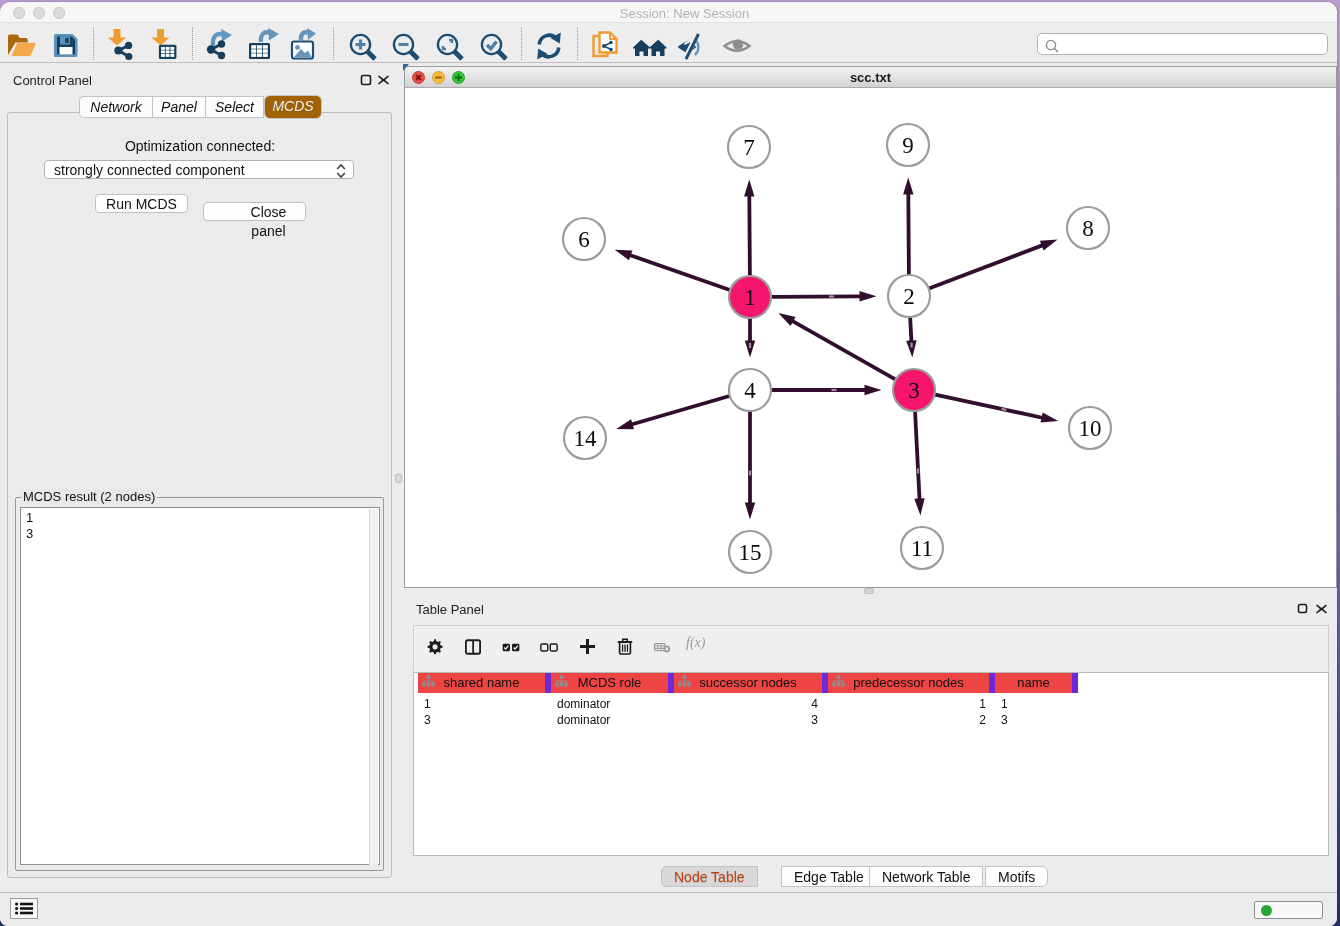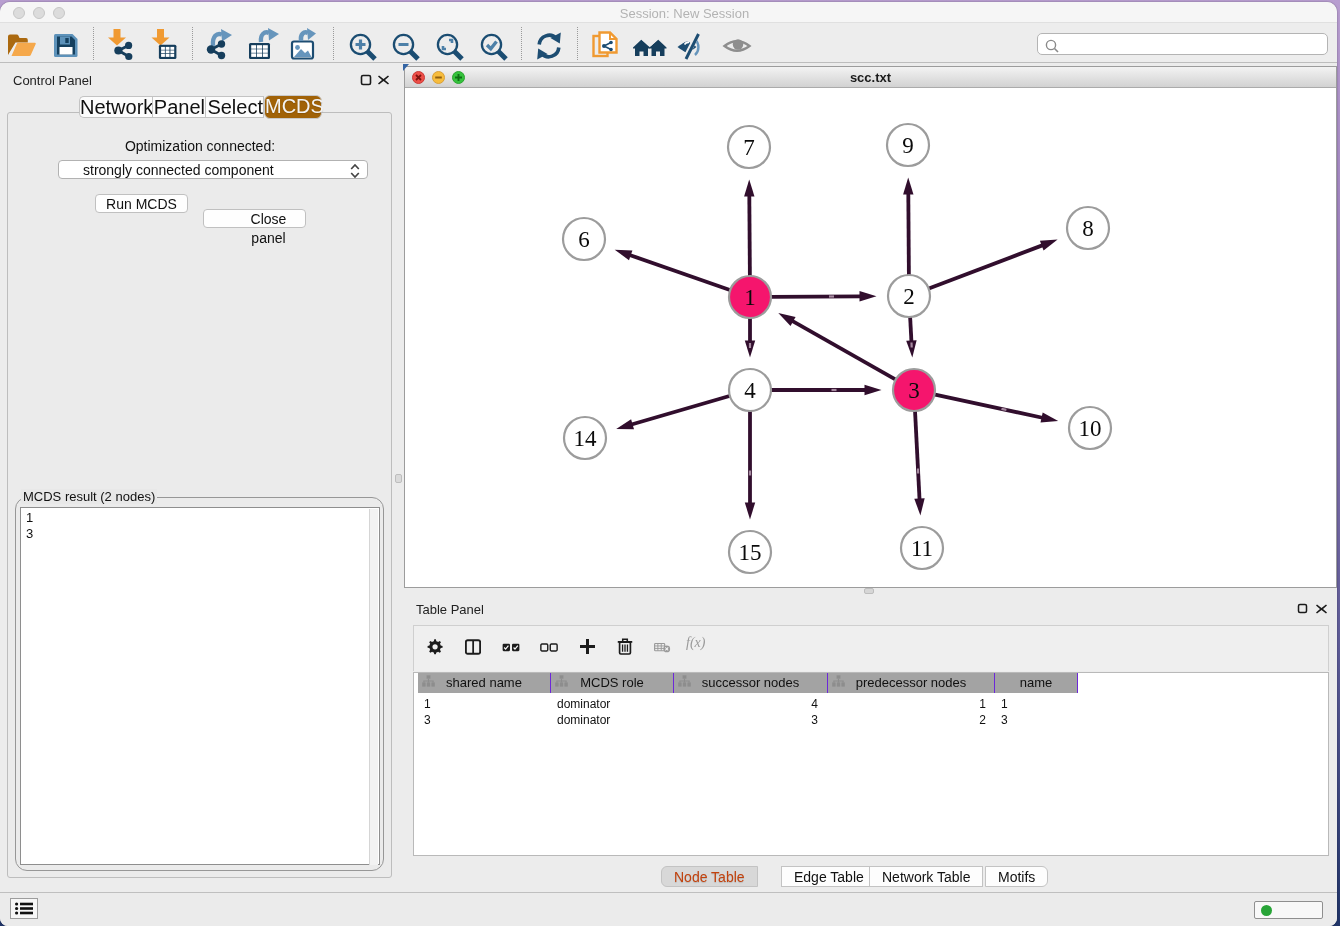--- a/index.html
+++ b/index.html
@@ -12,43 +12,43 @@
 .tl { position:absolute; top:5px; width:12px; height:12px; border-radius:50%; background:#dcdcdc; border:1px solid #c6c6c6; }
 #wintitle { position:absolute; top:4px; left:16px; width:100%; text-align:center; font-size:13px; color:#b3b3b3; }
 
 #toolbar { position:absolute; left:0; top:21px; width:100%; height:40px; background:#ededed; border-bottom:1px solid #bdbdbd; }
 .tsep { position:absolute; top:4px; height:33px; width:0; border-left:1px dotted #9a9a9a; }
 #searchbox { position:absolute; left:1037px; top:31px; width:291px; height:22px; background:#fff; border:1px solid #b4b4b4; border-radius:5px; }
 
 #cp-title { position:absolute; left:13px; top:71px; font-size:13px; color:#222; }
 #cp-panel { position:absolute; left:7px; top:110px; width:385px; height:766px; background:#ebebeb; border:1px solid #bdbdbd; border-radius:3px; }
 .tabrow { position:absolute; display:flex; }
-.tab { height:22px; background:#fcfcfc; border:1px solid #c3c3c3; border-right:none; font-size:20px; color:#111; text-align:right; line-height:21px; }
+.tab { height:22px; background:#fcfcfc; border:1px solid #c3c3c3; border-right:none; font-size:14px; color:#111; text-align:center; line-height:21px;font-style:italic; }
 .tab.sel { background:#a16207; color:#f3f3f3; text-shadow:0 1px 1px rgba(0,0,0,.15); border:1px solid #c9c9c9; border-radius:6px; height:24px; margin-top:-1px; }
 .tab.first { border-radius:5px 0 0 5px; }
 .tab.last { border-right:1px solid #c3c3c3; }
 
 #optlabel { position:absolute; left:0; top:136px; width:400px; text-align:center; font-size:14px; color:#111; }
-#optsel { position:absolute; left:44px; top:158px; width:310px; height:19px; background:#fff; border:1px solid #b2b2b2; border-radius:4px; font-size:14px; color:#111; line-height:19px; padding-left:24px;margin-left:14px; }
+#optsel { position:absolute; left:44px; top:158px; width:310px; height:19px; background:#fff; border:1px solid #b2b2b2; border-radius:4px; font-size:14px; color:#111; line-height:19px; padding-left:9px; }
 .btn { position:absolute; height:19px; background:#fefefe; border:1px solid #c0c0c0; border-radius:4px; font-size:14px; color:#111; text-align:center; line-height:19px; }
 
-#mcdsfs { position:absolute; left:15px; top:495px; width:369px; height:374px; border:1px solid #979797; border-radius:12px; }
+#mcdsfs { position:absolute; left:15px; top:495px; width:369px; height:374px; border:1px solid #979797; border-radius:2px; }
 #mcdsfs legend, .legend { position:absolute; left:5px; top:-9px; background:#e8e8e8; padding:0 2px; font-size:13px; color:#111; }
 #mcdstxt { position:absolute; left:4px; top:9px; width:360px; height:358px; background:#fff; border:1px solid #8e8e8e; font-size:13px; color:#111; padding:2px 0 0 5px; line-height:16px; }
 
 #netwin { position:absolute; left:404px; top:64px; width:933px; height:522px; background:#fff; border:1px solid #9c9c9c; }
 #nettitle { position:absolute; left:0; top:0; width:100%; height:21px; background:linear-gradient(180deg,#f3f3f3,#d2d2d2); border-bottom:1px solid #ababab; }
 .light { position:absolute; top:4px; width:13px; height:13px; border-radius:50%; }
 #netname { position:absolute; top:3px; width:100%; text-align:center; font-size:13px; font-weight:bold; color:#1a1a1a; }
 #netcanvas { position:absolute; left:0; top:21px; width:931px; height:498px; background:#fff; }
 
 #tp-title { position:absolute; left:416px; top:600px; font-size:13px; color:#222; }
 #tp-toolbar { position:absolute; left:413px; top:623px; width:916px; height:46px; background:#efefef; border:1px solid #cfcfcf; border-bottom:none; }
 #tp-table { position:absolute; left:413px; top:670px; width:916px; height:184px; background:#fff; border:1px solid #b9b9b9; }
-.th { position:absolute; top:0; height:20px; background:#a3a3a3; border-right:1px solid #6d28d9; font-size:13px; color:#111; text-align:center; line-height:19px; }
+.th { position:absolute; top:0; height:20px; background:#ef4444; border-right:6px solid #6d28d9; font-size:13px; color:#111; text-align:center; line-height:19px; }
 .td { position:absolute; font-size:12px; color:#111; height:16px; line-height:16px; }
 .btab { position:absolute; top:864px; height:21px; background:#fdfdfd; border:1px solid #c3c3c3; font-size:14px; color:#111; text-align:center; line-height:20px; padding:0 12px; }
 
 #statusbar { position:absolute; left:0; top:890px; width:100%; height:34px; background:#ebebeb; border-top:1px solid #bfbfbf; }
 #membtn { position:absolute; right:14px; top:8px; width:69px; height:18px; background:#f8f8f8; border:1px solid #8f8f8f; border-radius:2px; font-size:12px; color:#111; }
 #listbtn { position:absolute; left:10px; top:5px; width:28px; height:21px; background:#f7f7f7; border:1px solid #9d9d9d; }
 </style>
 </head>
 <body>
 <div id="appwin">
@@ -199,21 +199,21 @@
       <div class="tab" style="width:53px">Panel</div>
       <div class="tab last" style="width:59px">Select</div>
       <div class="tab sel" style="width:58px">MCDS</div>
   </div>
   <div id="optlabel">Optimization connected:</div>
   <div id="optsel">strongly connected component<svg width="10" height="14" viewBox="0 0 10 14" style="position:absolute;right:7px;top:2.5px">
         <path d="M1.2 5 L5 1 L8.8 5" fill="none" stroke="#444" stroke-width="1.7"></path>
         <path d="M1.2 9 L5 13 L8.8 9" fill="none" stroke="#444" stroke-width="1.7"></path>
       </svg></div>
   <div class="btn" style="left:95px; top:192px; width:93px;">Run MCDS</div>
-  <div class="btn" style="left:203px; top:207px; width:103px;padding-left:28px;">Close panel</div>
+  <div class="btn" style="left:203px; top:200px; width:103px;padding-left:28px;">Close panel</div>
   <div id="mcdsfs">
       <span class="legend">MCDS result (2 nodes)</span>
     <div id="mcdstxt">1<br>3<div style="position:absolute;right:1px;top:1px;width:9px;height:356px;background:#f2f2f2;border-left:1px solid #d5d5d5;"></div></div>
   </div>
 
   <div id="netwin">
     <div id="nettitle">
       <div class="light" style="left:7px; background:#ed4f48; border:1px solid #c93a36;">
           <svg width="11" height="11" viewBox="0 0 11 11" style="position:absolute;left:0;top:0">
             <path d="M3 3 L8 8 M8 3 L3 8" stroke="#7e120d" stroke-width="1.8"></path>

